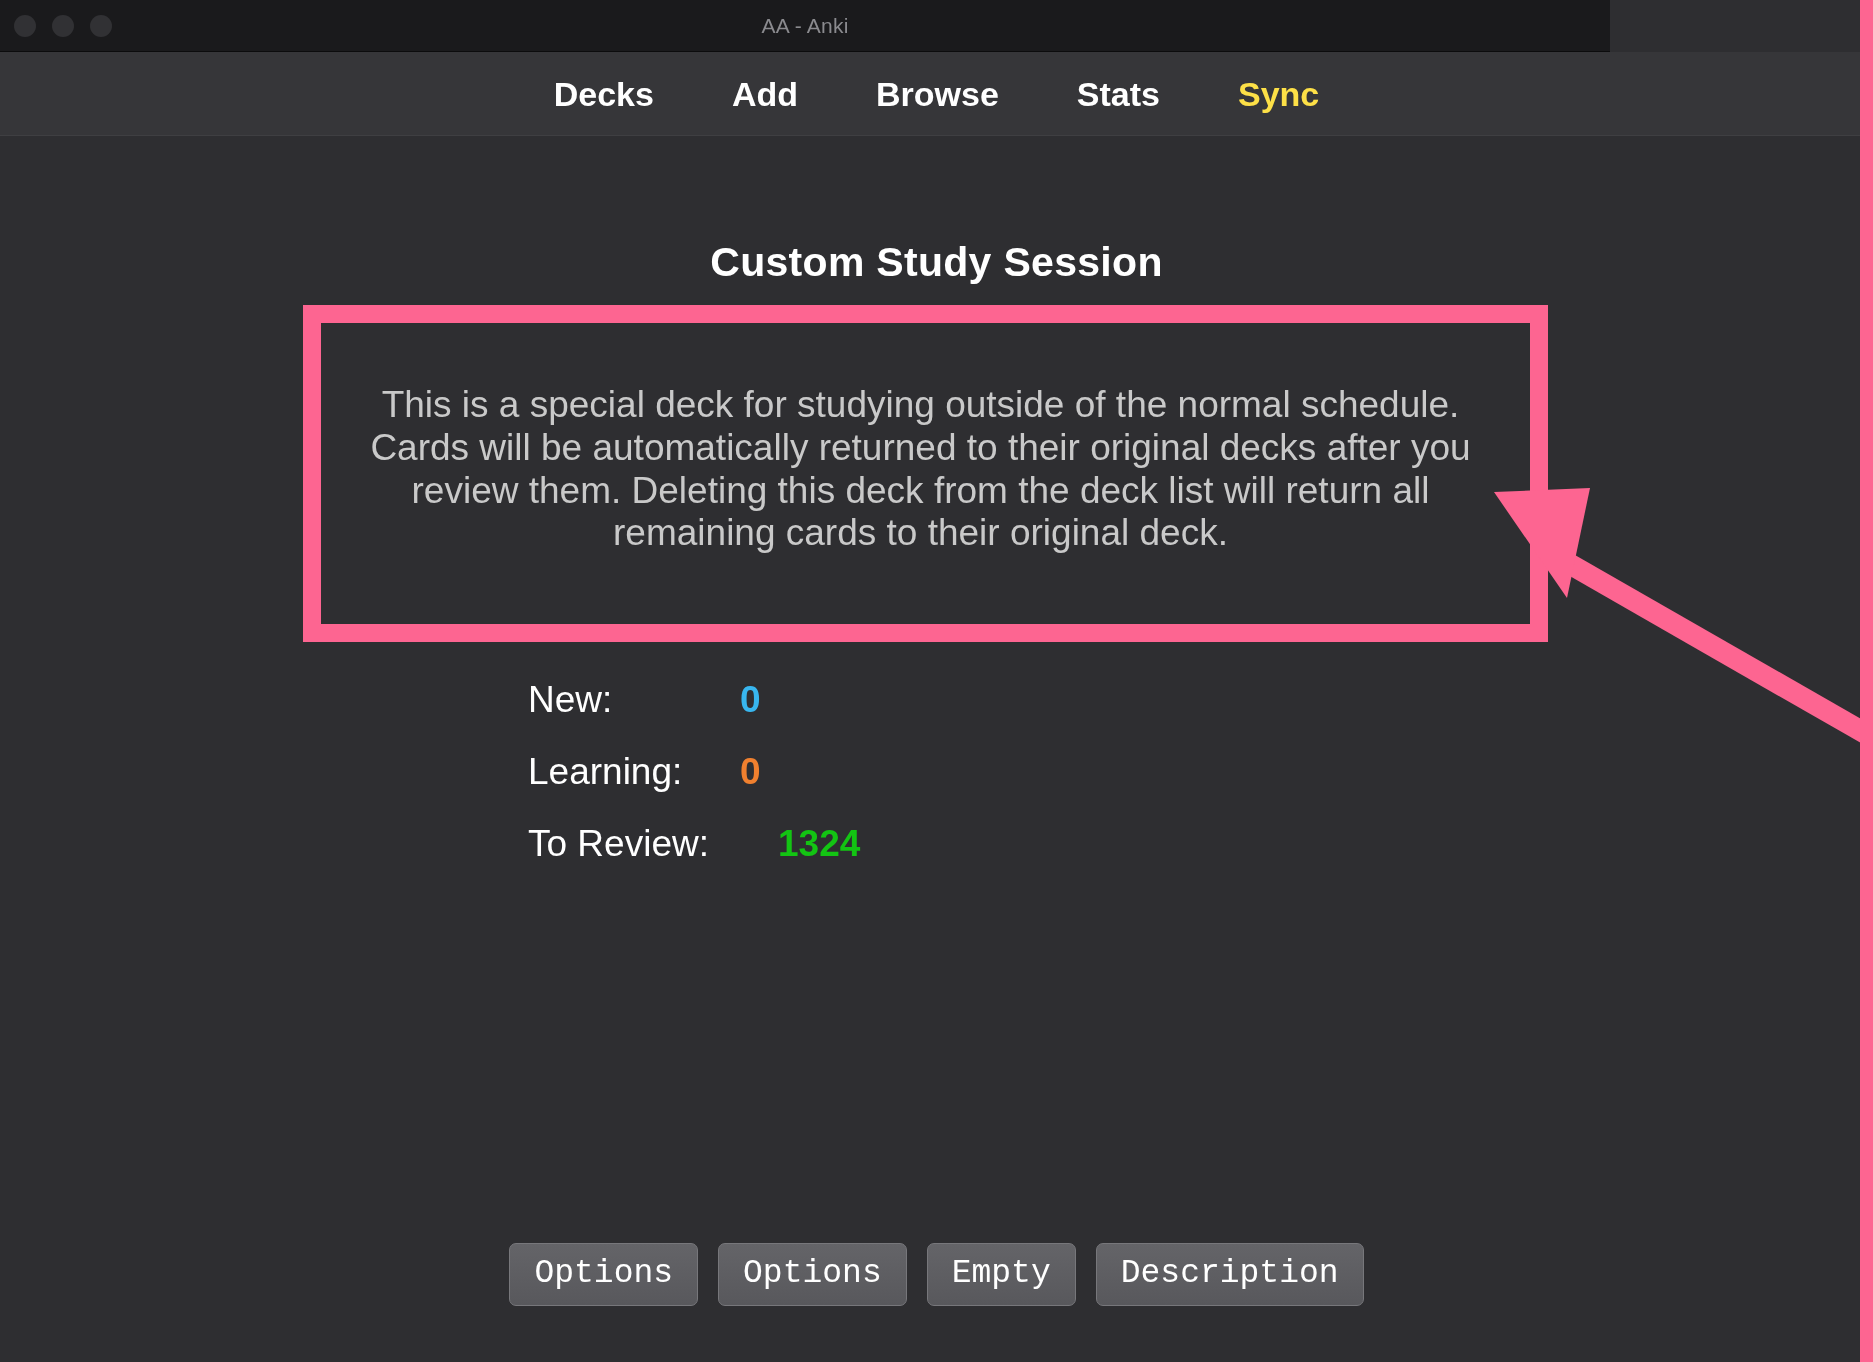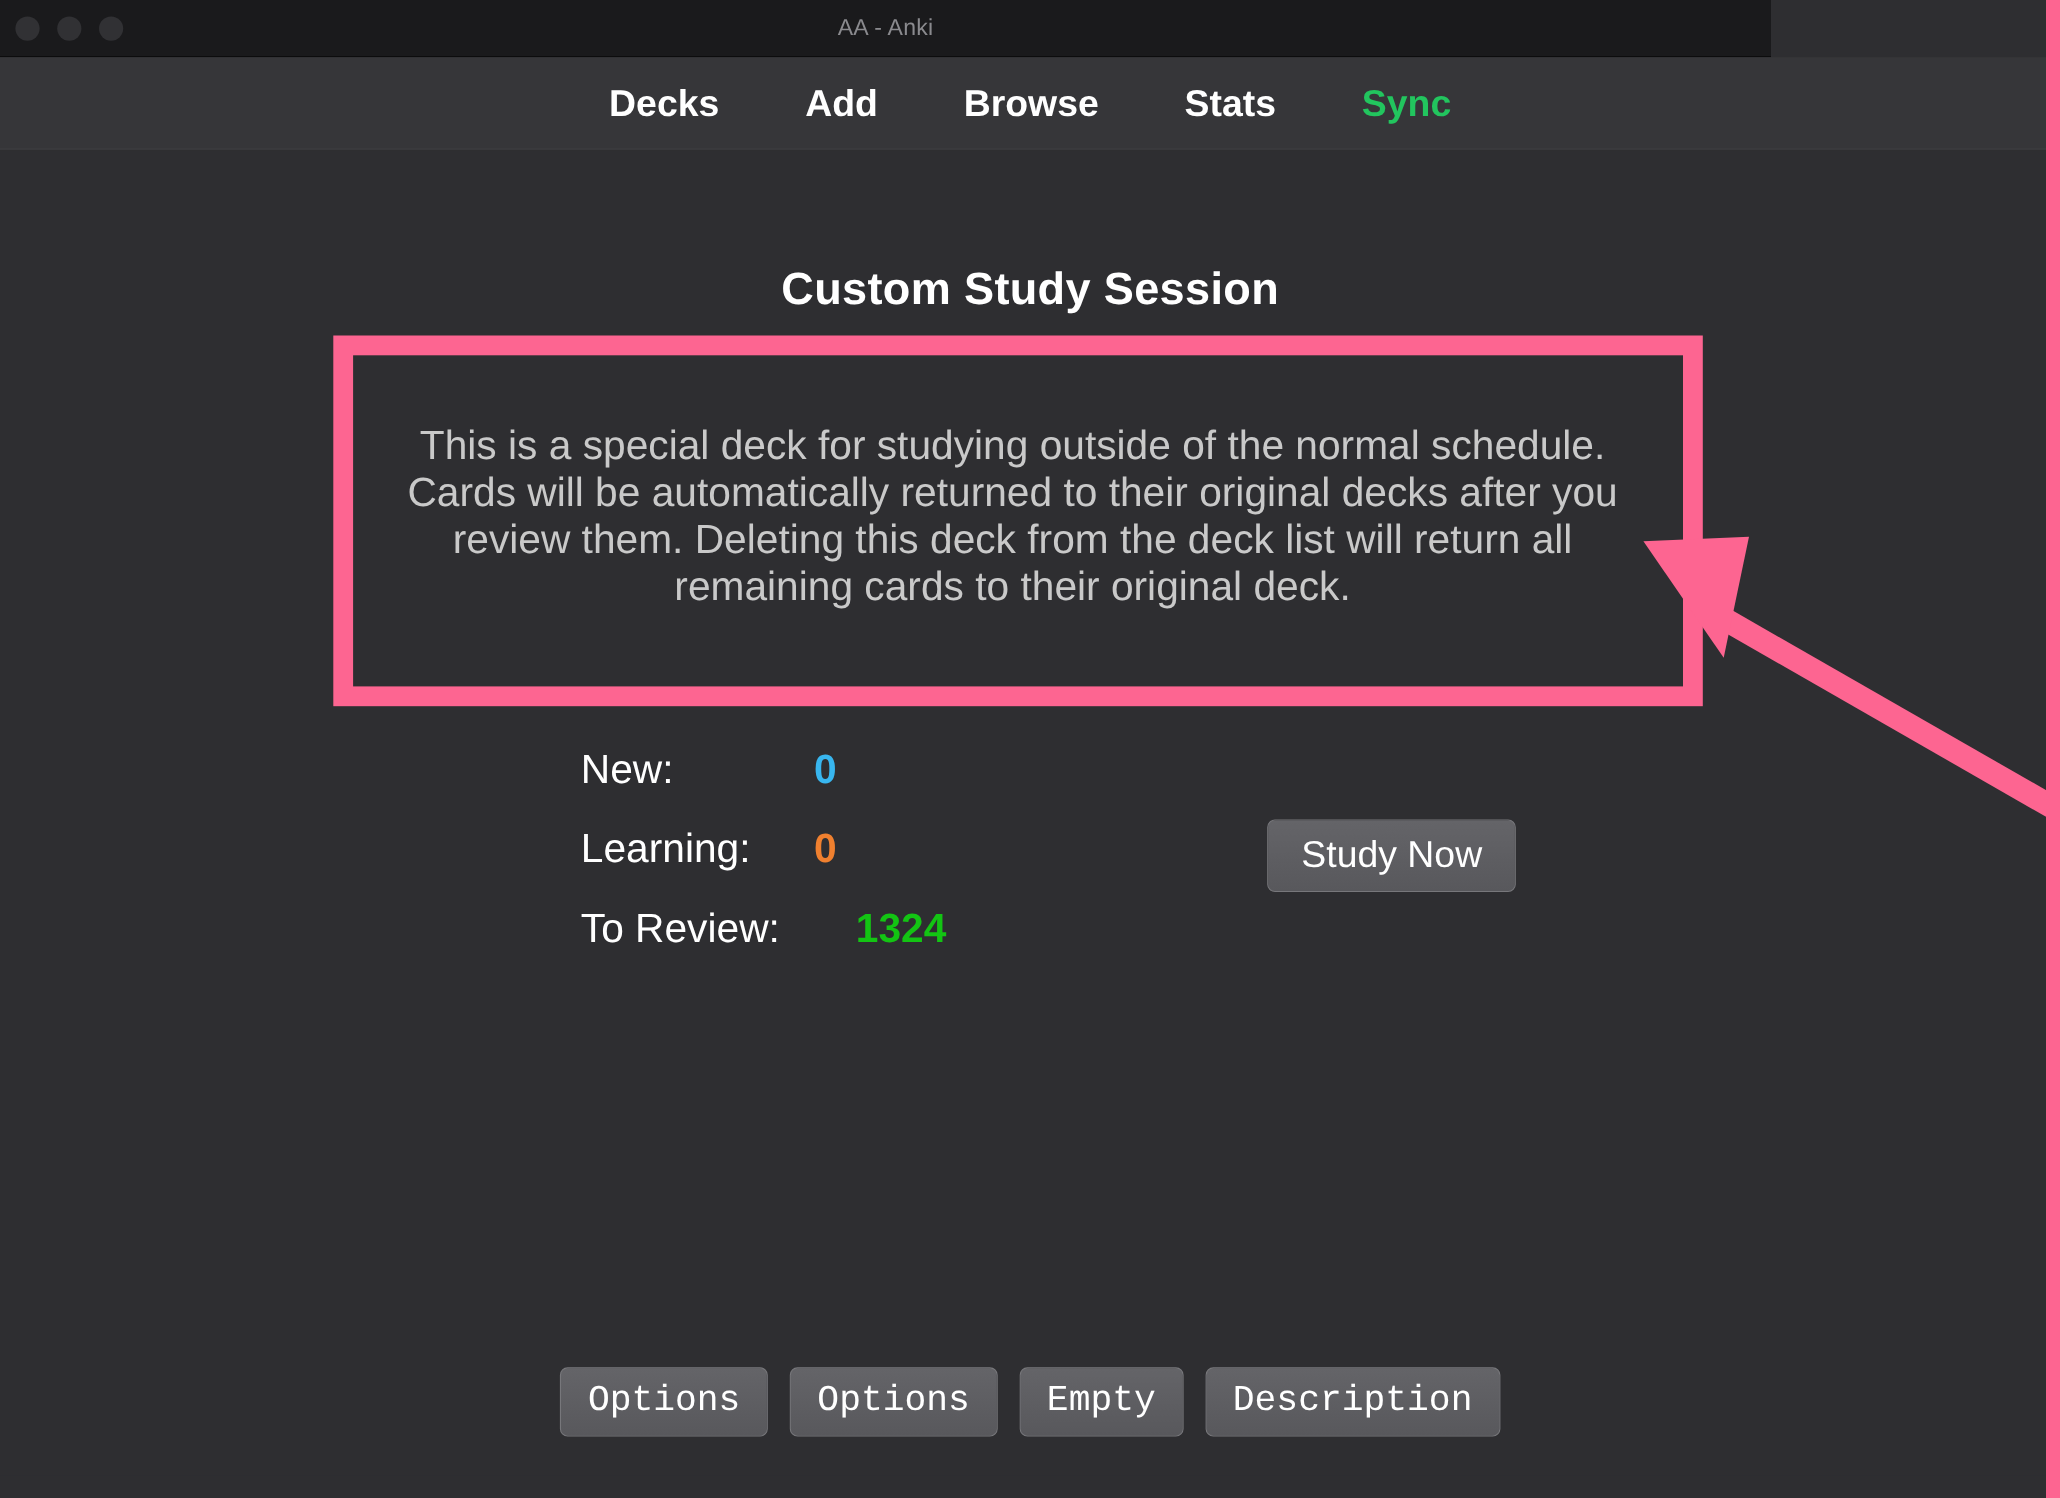--- a/index.html
+++ b/index.html
@@ -71,21 +71,21 @@
   .nav-link {
     color: #ffffff;
     font-size: 34px;
     font-weight: bold;
     text-decoration: none;
     padding: 0 39px;
     white-space: nowrap;
     cursor: pointer;
     line-height: 1;
   }
-  .nav-link.accent { color: #22c55e; }
+  .nav-link.accent { color: #fde047; }
 
   
   .content {
     position: absolute;
     top: 137px; left: 0;
     width: 1873px;
     height: 1204px;
     background: #2e2e31;
   }
 
@@ -244,23 +244,20 @@
       <div class="stat-row">
         <span class="stat-label">Learning:</span>
         <span class="stat-value v-learning">0</span>
       </div>
       <div class="stat-row">
         <span class="stat-label">To Review:</span>
         <span class="stat-value v-review">1324</span>
       </div>
     </div>
 
-    <div class="study-now-wrap">
-      <button class="btn" id="study-now-button">Study Now</button>
-    </div>
 
     <div class="bottom-bar">
       <button class="btn">Options</button>
       <button class="btn">Options</button>
       <button class="btn">Empty</button>
       <button class="btn">Description</button>
     </div>
 
   </div>
 

